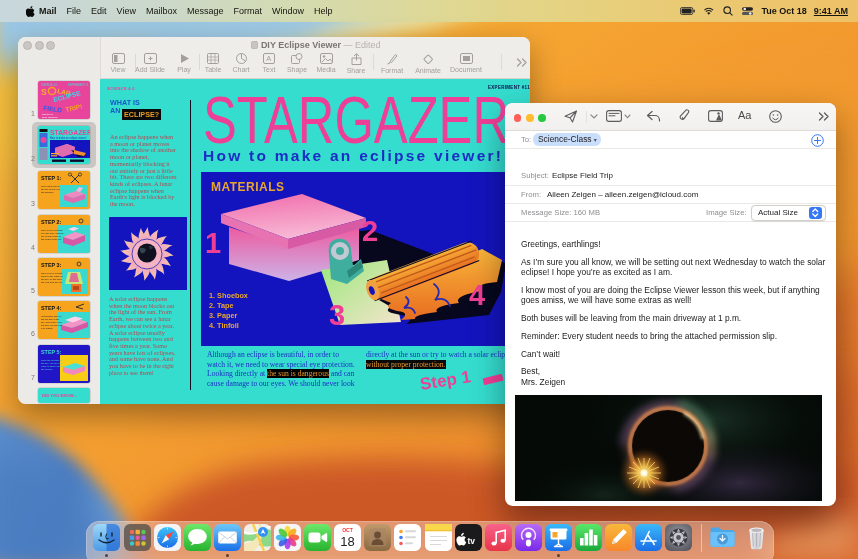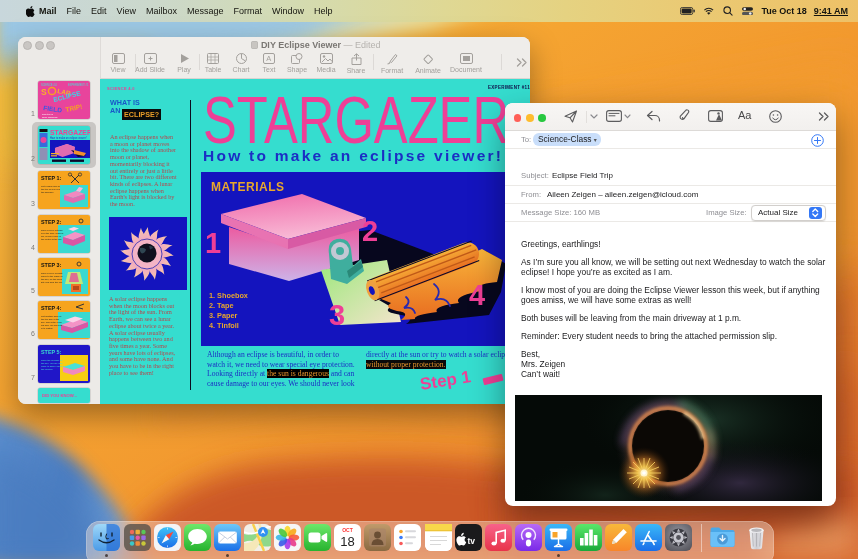--- a/index.html
+++ b/index.html
@@ -530,22 +530,22 @@
           <path d="M3.8,4.5 L6.25,2 L8.7,4.5 M3.8,7 L6.25,9.5 L8.7,7" fill="none" stroke="#fff" stroke-width="1.3" stroke-linecap="round" stroke-linejoin="round"></path>
         </svg>
     </span>
   </div>
   <div id="mbody">
     <p>Greetings, earthlings!</p>
     <p>As I’m sure you all know, we will be setting out next Wednesday to watch the solar eclipse! I hope you’re as excited as I am.</p>
     <p>I know most of you are doing the Eclipse Viewer lesson this week, but if anything goes amiss, we will have some extras as well!</p>
     <p>Both buses will be leaving from the main driveway at 1 p.m.</p>
     <p>Reminder: Every student needs to bring the attached permission slip.</p>
+    <p>Can’t wait!</p>
     <p style="margin-bottom:0;">Best,<br>Mrs. Zeigen</p>
-    <p>Can’t wait!</p>
   </div>
 
   <svg class="abs" style="left:10px;top:292px;" width="307" height="106" viewBox="0 0 307 106">
     <defs>
       <radialGradient id="corona" cx="0.5" cy="0.5" r="0.5">
         <stop offset="0.55" stop-color="#000000" stop-opacity="0"></stop>
         <stop offset="0.62" stop-color="#c26a30" stop-opacity="0.9"></stop>
         <stop offset="0.7" stop-color="#9a5a40" stop-opacity="0.55"></stop>
         <stop offset="0.85" stop-color="#3a3030" stop-opacity="0.25"></stop>
         <stop offset="1" stop-color="#000000" stop-opacity="0"></stop>

